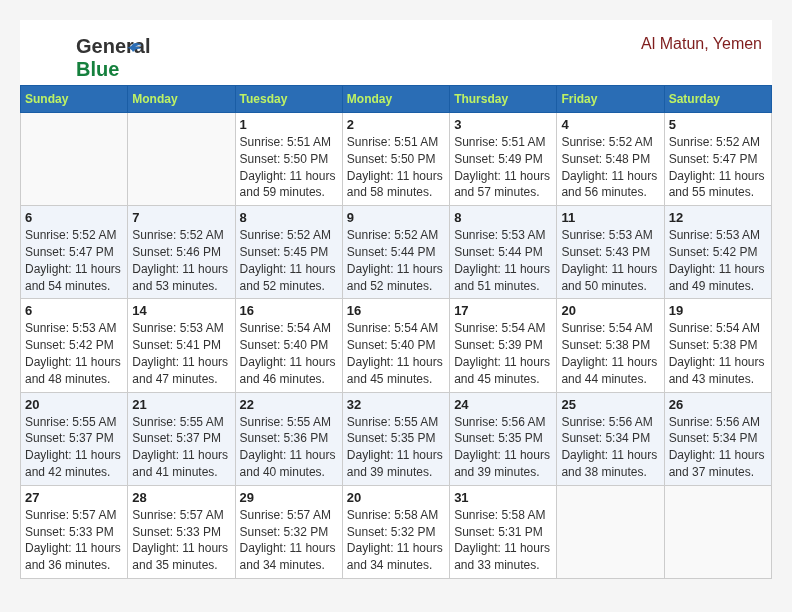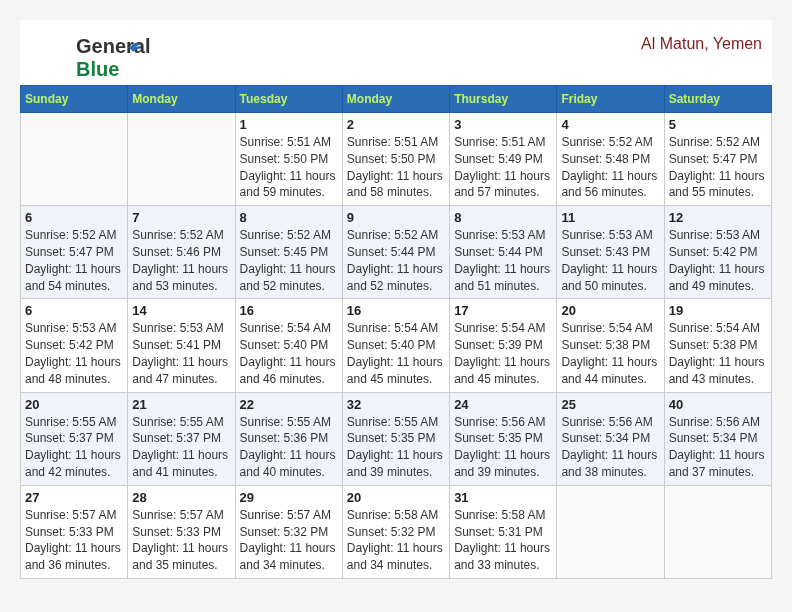--- a/index.html
+++ b/index.html
@@ -217,21 +217,21 @@
           </td>
           <td>
             <div class="day-number">24</div>
             <div class="day-info">Sunrise: 5:56 AM<br>Sunset: 5:35 PM<br>Daylight: 11 hours and 39 minutes.</div>
           </td>
           <td>
             <div class="day-number">25</div>
             <div class="day-info">Sunrise: 5:56 AM<br>Sunset: 5:34 PM<br>Daylight: 11 hours and 38 minutes.</div>
           </td>
           <td>
-            <div class="day-number">40</div>
+            <div class="day-number">26</div>
             <div class="day-info">Sunrise: 5:56 AM<br>Sunset: 5:34 PM<br>Daylight: 11 hours and 37 minutes.</div>
           </td>
         </tr>
         <tr>
           <td>
             <div class="day-number">27</div>
             <div class="day-info">Sunrise: 5:57 AM<br>Sunset: 5:33 PM<br>Daylight: 11 hours and 36 minutes.</div>
           </td>
           <td>
             <div class="day-number">28</div>

